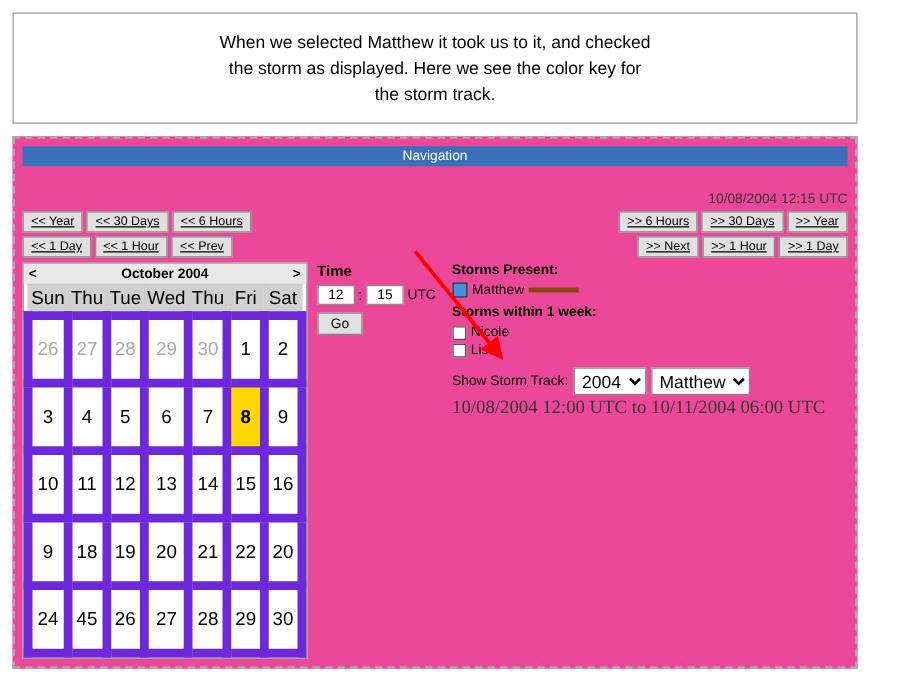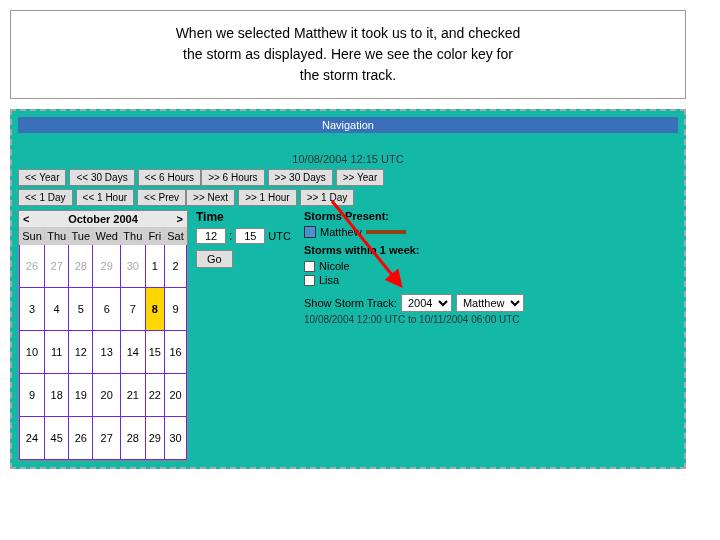--- a/index.html
+++ b/index.html
@@ -23,47 +23,49 @@
       border: 1px solid #999;
       padding: 12px 20px;
       text-align: center;
       margin-bottom: 10px;
       font-size: 14px;
       line-height: 1.5;
     }
 
     .ui-panel {
       border: 2px dashed #aaa;
-      background: #14b8a6;
+      background: #ec4899;
       padding: 6px;
       position: relative;
     }
 
     
     .nav-bar {
       background: #3a6fba;
       color: white;
       text-align: center;
       padding: 2px;
       font-size: 11px;
       margin-bottom: 3px;
     }
 
     .datetime-display {
-      text-align: center;
+      text-align: right;
       font-size: 11px;
       margin-bottom: 4px;
       color: #333;
       margin-top: 20px;
     }
 
     
     .btn-row {
       display: flex;
+      justify-content: space-between;
       margin-bottom: 3px;
+      text-decoration: underline;
     }
 
     .btn-group {
       display: flex;
       gap: 3px;
     }
 
     .nav-btn {
       background: #e0e0e0;
       border: 1px solid #888;
@@ -102,35 +104,35 @@
     }
 
     .cal-title {
       font-weight: bold;
       font-size: 11px;
     }
 
     .cal-grid {
       width: 100%;
       border-collapse: collapse;
-      font-size: 11px;
+      font-size: 15px;
     }
 
     .cal-grid th {
       background: #d0d0d0;
       text-align: center;
       padding: 2px;
       border: 1px solid #ccc;
       font-weight: normal;
     }
 
     .cal-grid td {
       text-align: center;
       padding: 15px 3px;
-      border: 1px solid #6d28d9;
+      border: 7px solid #6d28d9;
       cursor: pointer;
     }
 
     .cal-today {
       background: #ffd700;
       font-weight: bold;
     }
 
     .cal-other-month {
       color: #aaa;
@@ -234,30 +236,31 @@
     
     .storm-track-row {
       margin-top: 3px;
       font-size: 11px;
       display: flex;
       align-items: center;
       gap: 4px;
     }
 
     .storm-track-select {
-      font-size: 11px;
+      font-size: 14px;
       border: 1px solid #888;
       background: white;
       padding: 1px 2px;
     }
 
     .storm-track-dates {
-      font-size: 10px;
+      font-size: 15px;
       margin-top: 2px;
       color: #333;
+      font-family: Liberation Serif, serif;
     }
 
     
     .arrow-overlay {
       position: absolute;
       top: 80px;
       left: 300px;
       pointer-events: none;
     }
   </style>

